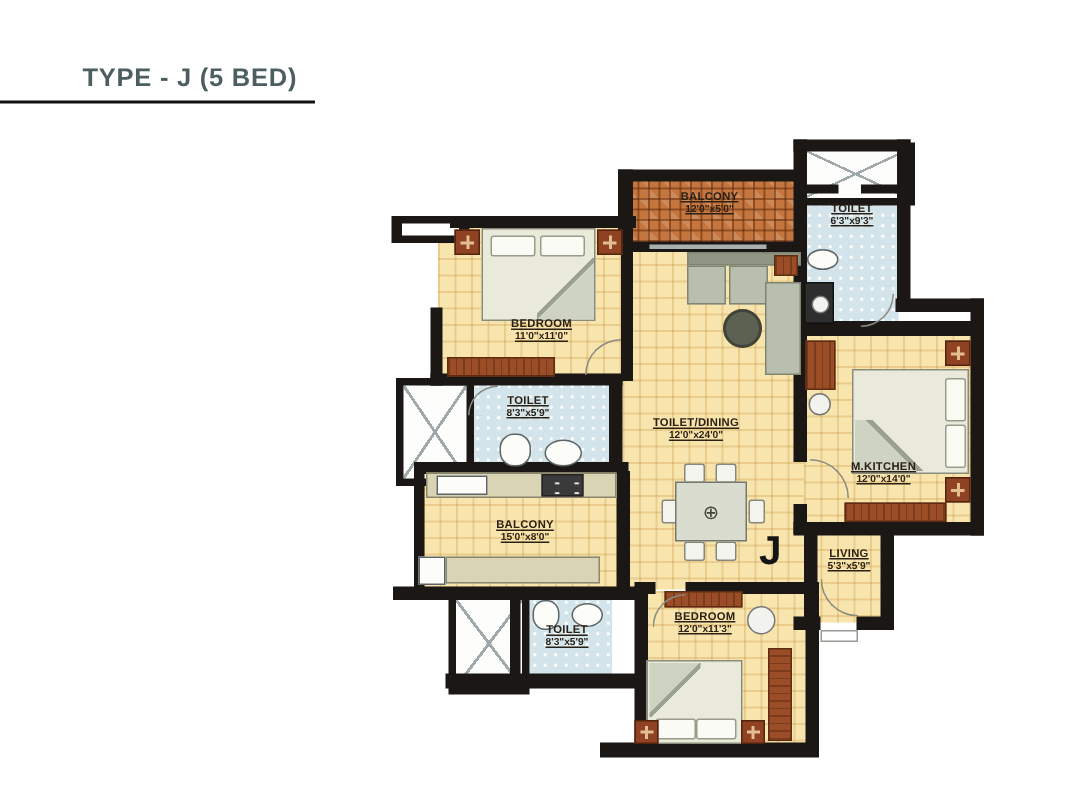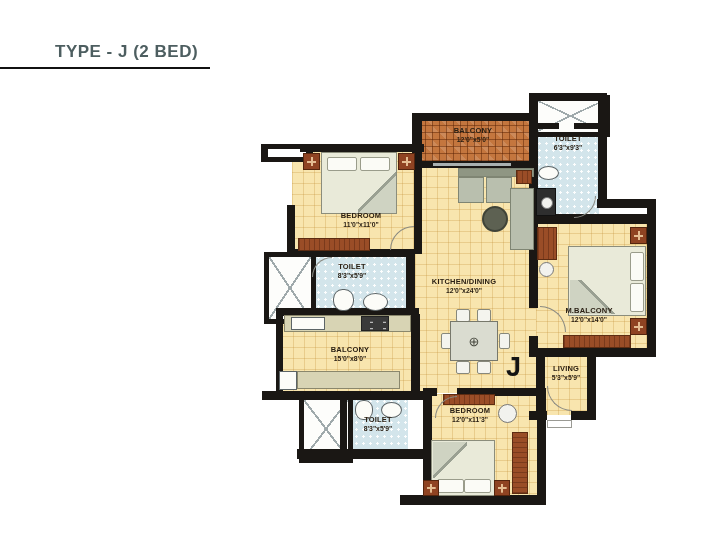--- a/index.html
+++ b/index.html
@@ -53,30 +53,30 @@
   .chair{position:absolute;background:#f4f4ee;border:1px solid #87887b;border-radius:2px;box-sizing:border-box;}
   .dtable{position:absolute;background:#dadcd0;border:1px solid #77786b;box-sizing:border-box;
           display:flex;align-items:center;justify-content:center;font-size:13px;color:#44463c;}
   
   .arc{position:absolute;box-sizing:border-box;border:1.3px solid #8a8a82;}
   .arc-tl{border-right:none;border-bottom:none;border-radius:100% 0 0 0;}
   .arc-tr{border-left:none;border-bottom:none;border-radius:0 100% 0 0;}
   .arc-bl{border-right:none;border-top:none;border-radius:0 0 0 100%;}
   .arc-br{border-left:none;border-top:none;border-radius:0 0 100% 0;}
   
-  .rlabel{position:absolute;transform:translate(-50%,0);text-align:center;color:#2b2014;white-space:nowrap;}
+  .rlabel{position:absolute;transform:translate(-50%,0);text-align:center;color:#2b2014;white-space:nowrap;text-decoration:underline;}
   .rname{font-size:7.5px;font-weight:bold;letter-spacing:.2px;}
   .rdims{font-size:6.8px;font-weight:bold;margin-top:1px;}
   .unit-j{position:absolute;font-size:27px;font-weight:bold;color:#141414;}
   .step{position:absolute;background:#ececе6;border:1px solid #9a9a94;box-sizing:border-box;}
 </style>
 </head>
 <body>
 
-<div class="title">TYPE - J (2 BED)</div>
+<div class="title">TYPE - J (5 BED)</div>
 <div class="title-line"></div>
 
 <div class="abs" style="left:0;top:0;width:720px;height:540px;">
 
   <div class="floor" style="left:292px;top:150px;width:130px;height:104px;"></div>
   <div class="balconyfloor" style="left:418px;top:118px;width:116px;height:46px;"></div>
   <div class="tile" style="left:536px;top:126px;width:63px;height:96px;"></div>
   <div class="floor" style="left:415px;top:165px;width:121px;height:228px;"></div>
   <div class="floor" style="left:536px;top:222px;width:112px;height:130px;"></div>
   <div class="tile" style="left:308px;top:254px;width:100px;height:58px;"></div>
@@ -200,25 +200,25 @@
   </div>
   <div class="rlabel" style="left:473px;top:126px;">
     <div class="rname">BALCONY</div>
     <div class="rdims">12'0"x5'0"</div>
   </div>
   <div class="rlabel" style="left:568px;top:134px;">
     <div class="rname">TOILET</div>
     <div class="rdims">6'3"x9'3"</div>
   </div>
   <div class="rlabel" style="left:464px;top:277px;">
-    <div class="rname">KITCHEN/DINING</div>
+    <div class="rname">TOILET/DINING</div>
     <div class="rdims">12'0"x24'0"</div>
   </div>
   <div class="rlabel" style="left:589px;top:306px;">
-    <div class="rname">M.BALCONY</div>
+    <div class="rname">M.KITCHEN</div>
     <div class="rdims">12'0"x14'0"</div>
   </div>
   <div class="rlabel" style="left:352px;top:262px;">
     <div class="rname">TOILET</div>
     <div class="rdims">8'3"x5'9"</div>
   </div>
   <div class="rlabel" style="left:350px;top:345px;">
     <div class="rname">BALCONY</div>
     <div class="rdims">15'0"x8'0"</div>
   </div>

